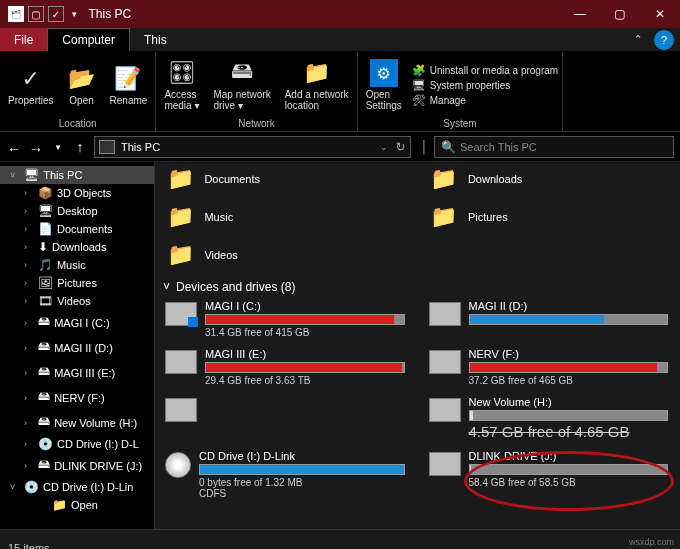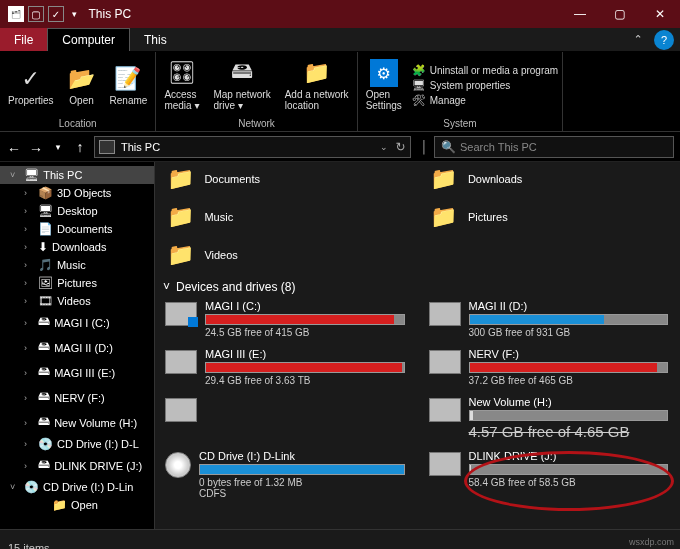--- a/index.html
+++ b/index.html
@@ -298,31 +298,30 @@
       <span>Devices and drives (8)</span>
     </div>
     <div class="drives" id="drives">
         <div class="drive">
           <div class="dicon win"></div>
           <div class="dbody">
             <div class="dname">MAGI I (C:)</div>
             <div class="dbar">
               <div class="fill red" style="width:95%"></div>
             </div>
-            <div class="dfree" style="white-space:pre-line">24.5 GB free of 415 GB</div>
+            <div class="dfree" style="white-space:pre-line">31.4 GB free of 415 GB</div>
           </div>
         </div>
         <div class="drive">
           <div class="dicon"></div>
           <div class="dbody">
             <div class="dname">MAGI II (D:)</div>
             <div class="dbar">
               <div class="fill blue" style="width:68%"></div>
             </div>
-            <div class="dfree" style="white-space:pre-line">300 GB free of 931 GB</div>
           </div>
         </div>
         <div class="drive">
           <div class="dicon"></div>
           <div class="dbody">
             <div class="dname">MAGI III (E:)</div>
             <div class="dbar">
               <div class="fill red" style="width:99%"></div>
             </div>
             <div class="dfree" style="white-space:pre-line">29.4 GB free of 3.63 TB</div>

